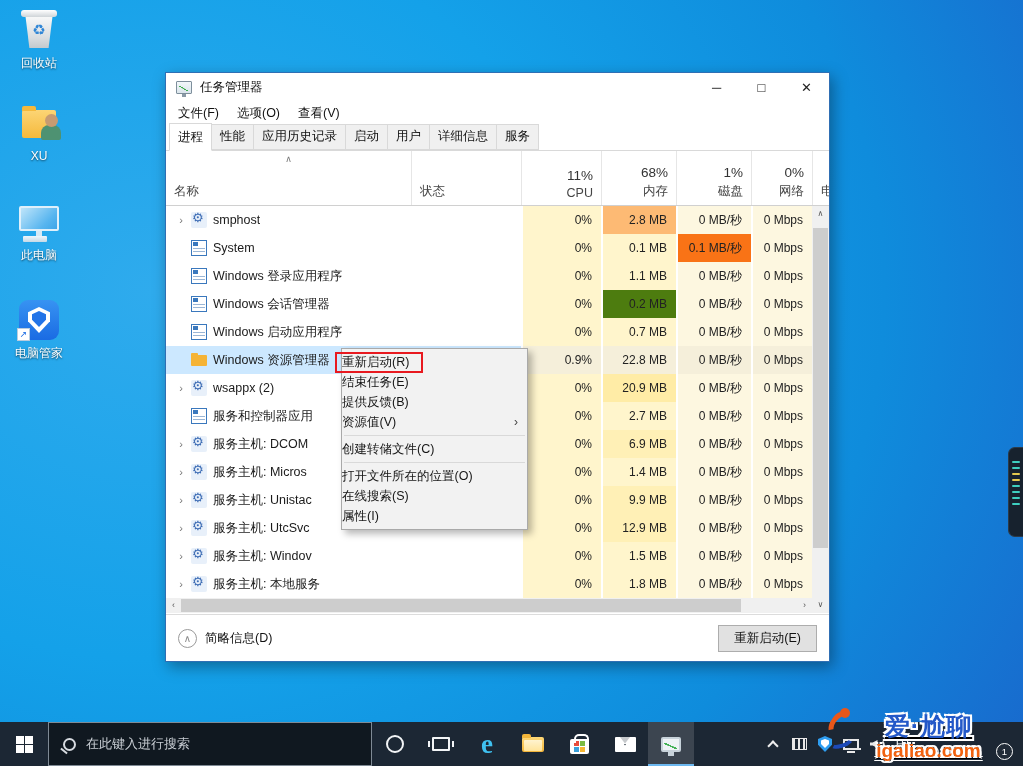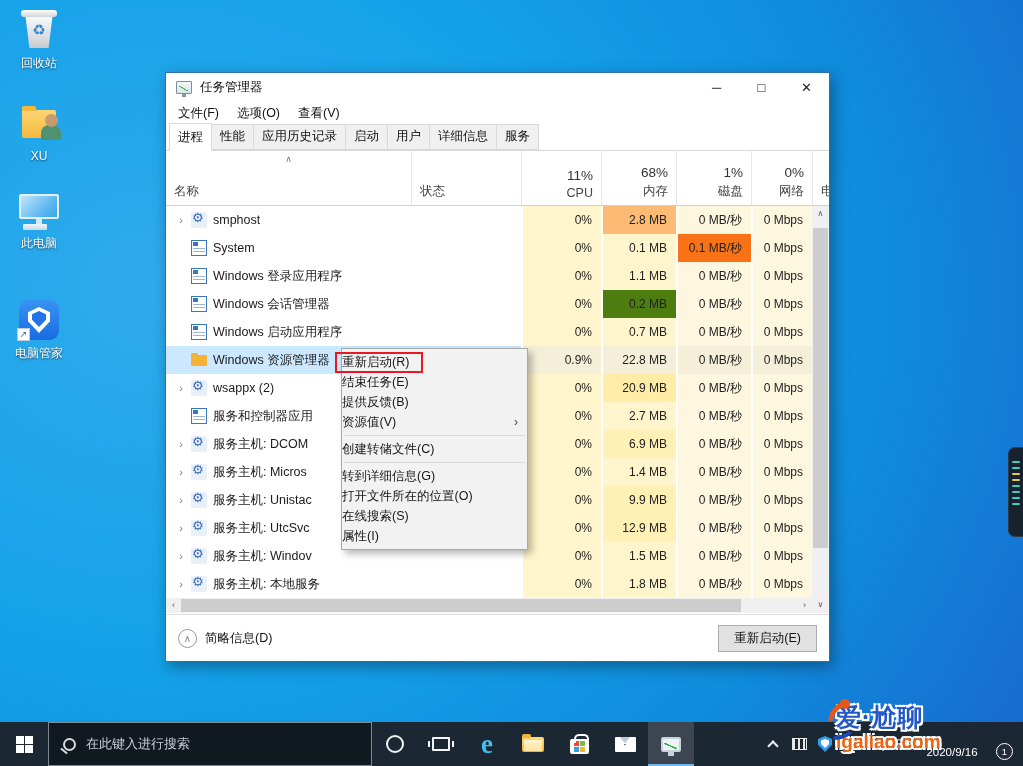--- a/index.html
+++ b/index.html
@@ -167,21 +167,21 @@
   .spk-glyph::before { content:""; position:absolute; left:0; top:3px; width:8px; height:8px; background:#e8e8e8;
     clip-path:polygon(0 30%,40% 30%,100% 0,100% 100%,40% 70%,0 70%); }
   .spk-glyph::after { content:""; position:absolute; right:0px; top:2px; width:7px; height:10px;
     border:2px solid transparent; border-right:2px solid #e8e8e8; border-radius:50%; }
   .ime-glyph { font-size:14px; color:#fff; }
   #tray-clock { width:72px; text-align:center; color:#fff; font-size:11.5px; padding-top:16px; flex:none; }
   #action-badge { width:17px; height:17px; border-radius:50%; background:#222c38; border:1.5px solid #fff; color:#fff;
     font-size:9.5px; display:flex; align-items:center; justify-content:center; margin:14px 6px 0 8px; flex:none; }
 
   
-  #watermark { position:absolute; right:2px; bottom:13px; width:185px; text-align:left; z-index:50; pointer-events:none; }
+  #watermark { position:absolute; right:2px; bottom:4px; width:185px; text-align:center; z-index:50; pointer-events:none;text-decoration:underline; }
   .wm-title { font-size:25px; font-weight:bold; color:#2358c8; letter-spacing:1px;
     text-shadow:-2px -2px 0 #fff,2px -2px 0 #fff,-2px 2px 0 #fff,2px 2px 0 #fff,0 2px 0 #fff,2px 0 0 #fff; }
   .wm-url { font-size:19px; font-weight:bold; color:#f2620f; margin-top:-3px;
     text-shadow:-2px -2px 0 #fff,2px -2px 0 #fff,-2px 2px 0 #fff,2px 2px 0 #fff; }
   .wm-logo { position:absolute; left:-8px; top:-2px; width:34px; height:46px; }
   .wm-logo .b1 { position:absolute; left:2px; top:2px; width:22px; height:30px; border-radius:50%;
     border:5px solid transparent; border-left:5px solid #e8571a; transform:rotate(35deg); }
   .wm-logo .b2 { position:absolute; left:12px; top:0px; width:10px; height:10px; border-radius:50%; background:#e8571a; }
   .wm-logo .b3 { position:absolute; left:0px; top:26px; width:26px; height:14px; border-radius:50%;
     border:4px solid transparent; border-bottom:4px solid #1c49b8; transform:rotate(-18deg); }
@@ -197,21 +197,21 @@
         <span class="dlabel">回收站</span>
       </div>
       <div class="desktop-icon" style="top: 102px;">
         <div class="dart art-user-folder">
           <span class="p1"></span>
           <span class="p2"></span>
           <span class="p3"></span>
         </div>
         <span class="dlabel">XU</span>
       </div>
-      <div class="desktop-icon" style="top: 188px;">
+      <div class="desktop-icon" style="top: 200px;">
         <div class="dart art-this-pc">
           <span class="p1"></span>
           <span class="p2"></span>
           <span class="p3"></span>
         </div>
         <span class="dlabel">此电脑</span>
       </div>
       <div class="desktop-icon" style="top: 298px;">
         <div class="dart art-pc-manager">
           <span class="p1"></span>
@@ -479,21 +479,20 @@
   </div>
 
   <div id="ctx-menu">
       <div class="ctx-item"><span class="redbox">重新启动(R)</span></div>
       <div class="ctx-item"><span>结束任务(E)</span></div>
       <div class="ctx-item"><span>提供反馈(B)</span></div>
       <div class="ctx-item"><span>资源值(V)</span><span class="sub-arrow">›</span></div>
       <div class="ctx-sep"></div>
       <div class="ctx-item"><span>创建转储文件(C)</span></div>
       <div class="ctx-sep"></div>
-      <div class="ctx-item"><span>转到详细信息(G)</span></div>
       <div class="ctx-item"><span>打开文件所在的位置(O)</span></div>
       <div class="ctx-item"><span>在线搜索(S)</span></div>
       <div class="ctx-item"><span>属性(I)</span></div>
     </div>
 
   <div id="taskbar">
     <div class="tb-btn">
       <span class="win-logo">
           <i></i>
           <i></i>

